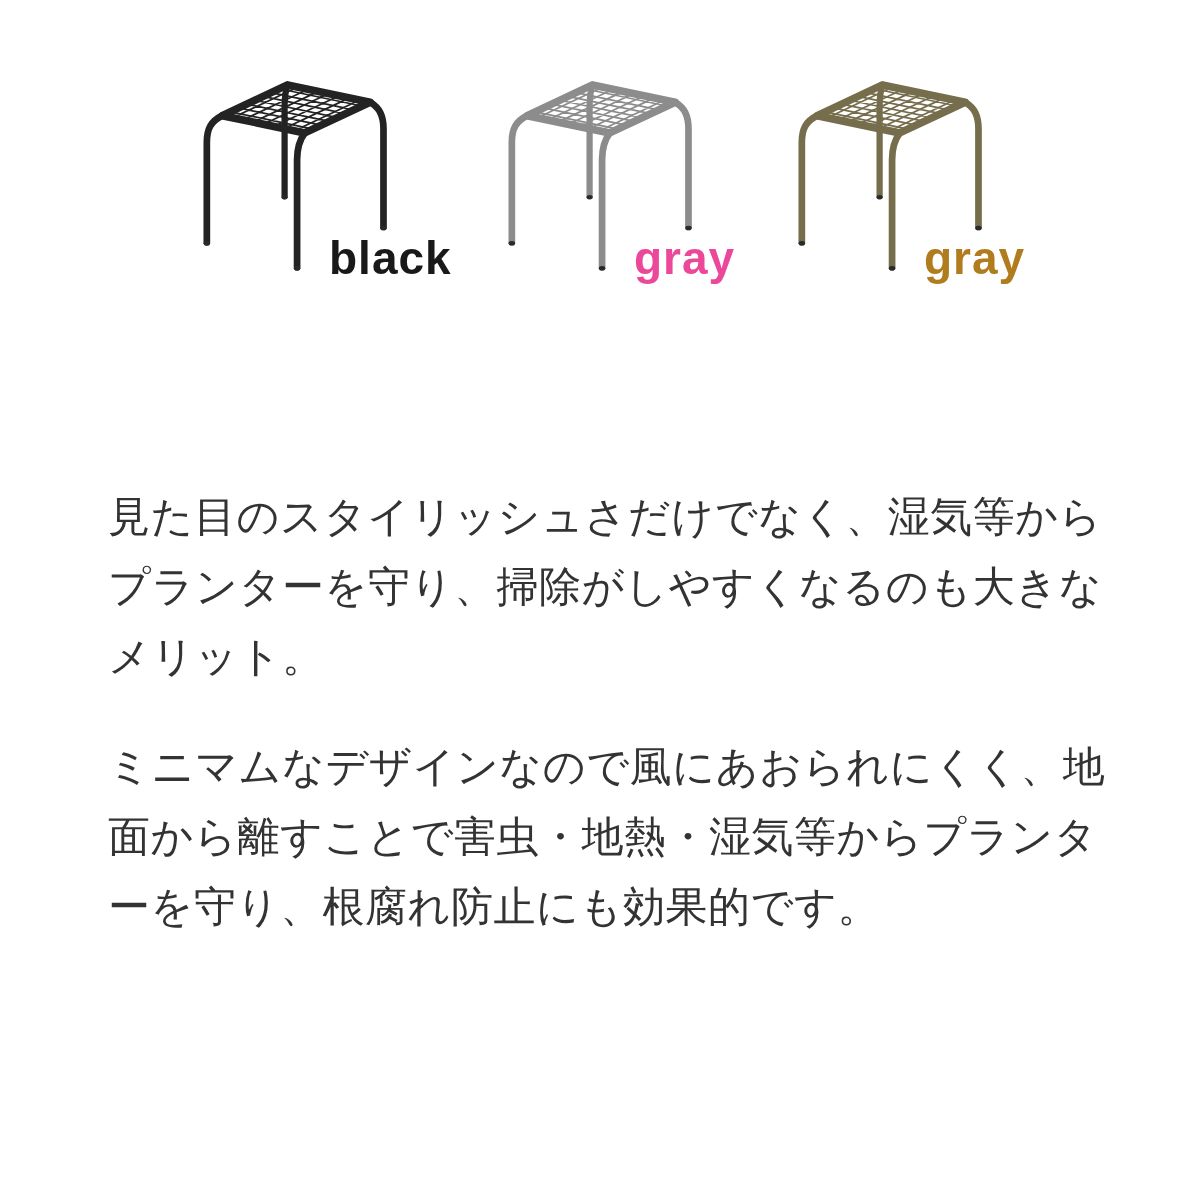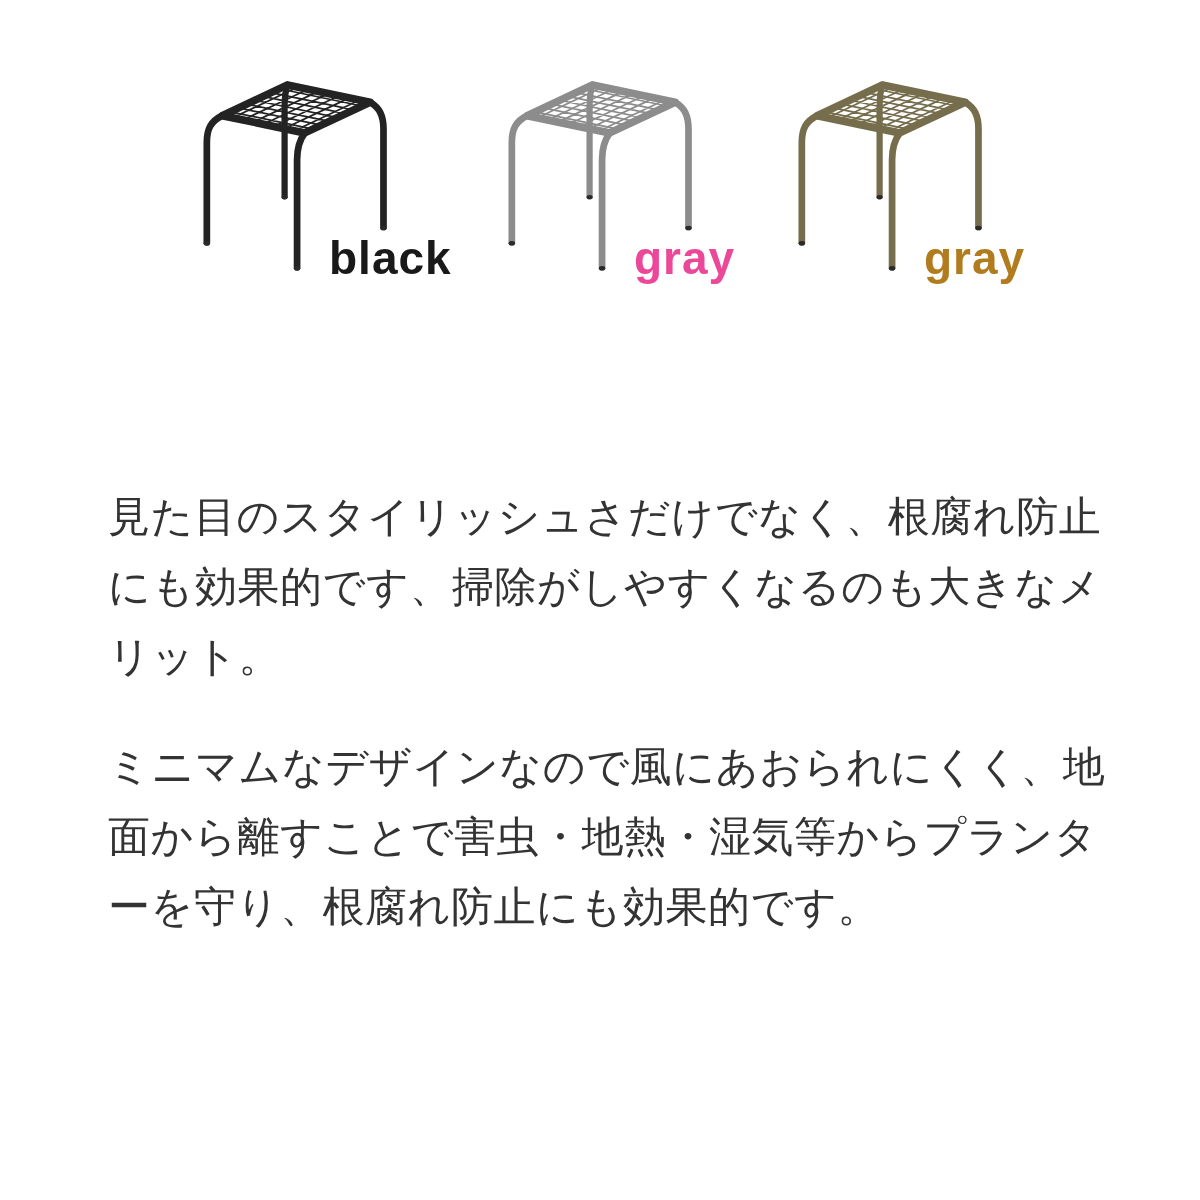--- a/index.html
+++ b/index.html
@@ -119,17 +119,17 @@
       <ellipse cx="85" cy="147" rx="3.2" ry="2.2"></ellipse>
       <ellipse cx="188" cy="179" rx="3.4" ry="2.4"></ellipse>
       <ellipse cx="98" cy="221" rx="3.4" ry="2.4"></ellipse>
     </g>
   </svg></span>
     <span class="variant-label" style="color: rgb(176, 124, 30);">gray</span>
   </div>
 
 
   <div class="copy">
-    <p>見た目のスタイリッシュさだけでなく、根腐れ防止にも効果的です、掃除がしやすくなるのも大きなメリット。</p>
+    <p>見た目のスタイリッシュさだけでなく、湿気等からプランターを守り、掃除がしやすくなるのも大きなメリット。</p>
     <p>ミニマムなデザインなので風にあおられにくく、地面から離すことで害虫・地熱・湿気等からプランターを守り、根腐れ防止にも効果的です。</p>
   </div>
 
 </div>
 
 </body></html>

